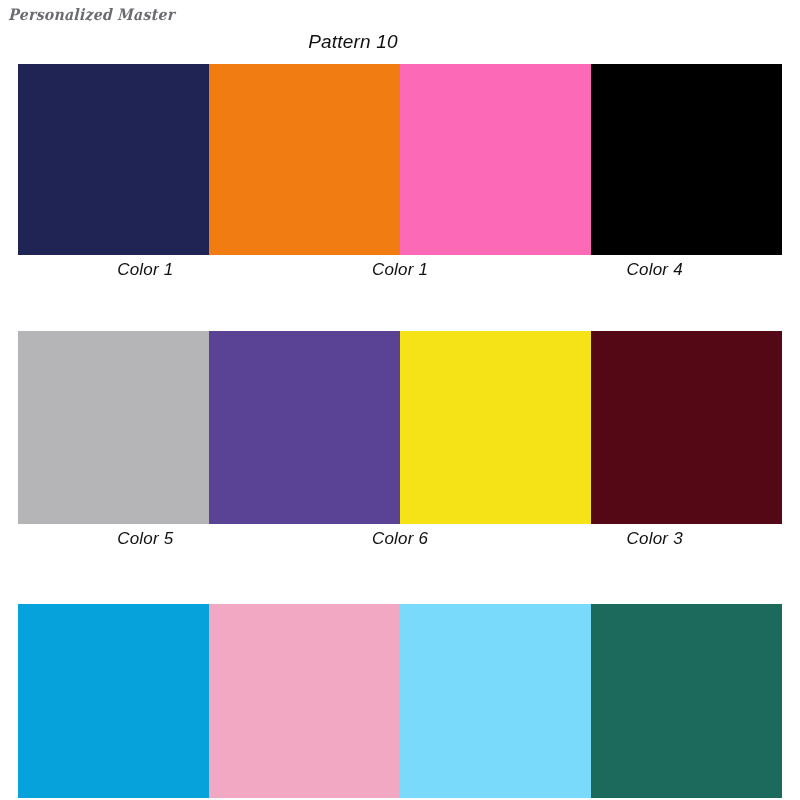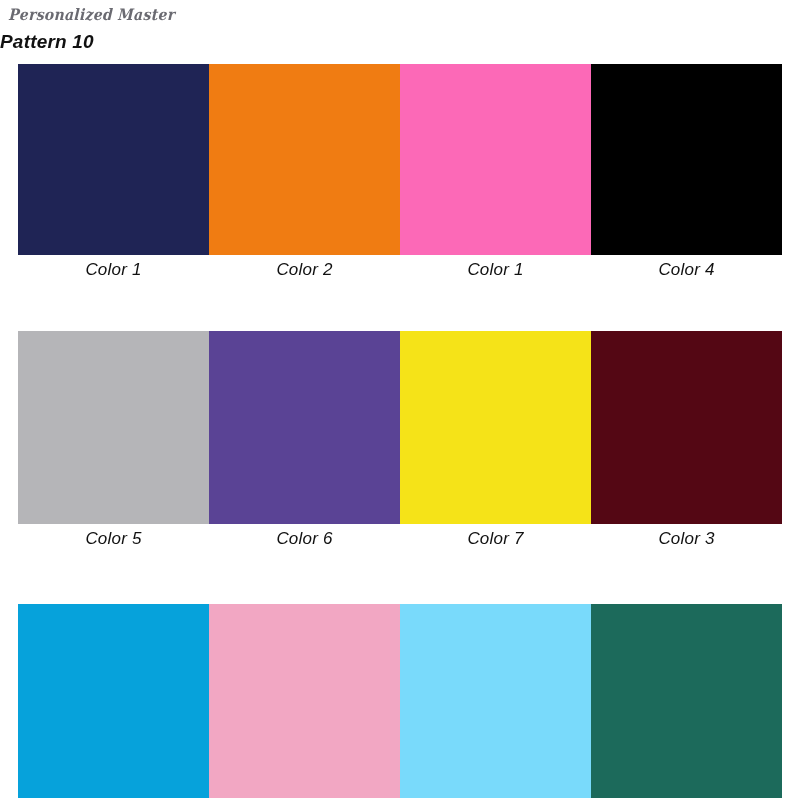--- a/index.html
+++ b/index.html
@@ -33,25 +33,25 @@
     white-space: nowrap;
     user-select: none;
   }
 
   
   .pattern-title {
     position: absolute;
     left: 0;
     top: 31px;
     width: 706px;
-    text-align: left;
+    text-align: center;
     font-family: "Liberation Sans", sans-serif;
     font-style: italic;
     font-size: 19px;
-    font-weight: 700;
+    font-weight: 400;
     color: #111111;
     letter-spacing: 0.2px;
   }
 
   
   .palette {
     position: absolute;
     left: 18px;
     top: 64px;
     width: 764px;
@@ -107,37 +107,35 @@
 
   <div class="swatch-row row-1">
     <div class="swatch-strip">
       <div class="swatch" style="background-color: rgb(31, 36, 85);"></div>
       <div class="swatch" style="background-color: rgb(240, 124, 18);"></div>
       <div class="swatch" style="background-color: rgb(252, 105, 183);"></div>
       <div class="swatch" style="background-color: rgb(0, 0, 0);"></div>
     </div>
     <div class="label-strip">
       <div class="swatch-label">Color 1</div>
-      <div class="swatch-label">Color 2</div>
       <div class="swatch-label">Color 1</div>
       <div class="swatch-label">Color 4</div>
     </div>
   </div>
 
   <div class="swatch-row row-2">
     <div class="swatch-strip tall-2">
       <div class="swatch" style="background-color: rgb(181, 181, 184);"></div>
       <div class="swatch" style="background-color: rgb(90, 67, 149);"></div>
       <div class="swatch" style="background-color: rgb(245, 227, 24);"></div>
       <div class="swatch" style="background-color: rgb(84, 7, 20);"></div>
     </div>
     <div class="label-strip">
       <div class="swatch-label">Color 5</div>
       <div class="swatch-label">Color 6</div>
-      <div class="swatch-label">Color 7</div>
       <div class="swatch-label">Color 3</div>
     </div>
   </div>
 
   <div class="swatch-row row-3">
     <div class="swatch-strip tall-3">
       <div class="swatch" style="background-color: rgb(6, 162, 219);"></div>
       <div class="swatch" style="background-color: rgb(242, 167, 195);"></div>
       <div class="swatch" style="background-color: rgb(121, 218, 251);"></div>
       <div class="swatch" style="background-color: rgb(28, 106, 91);"></div>

